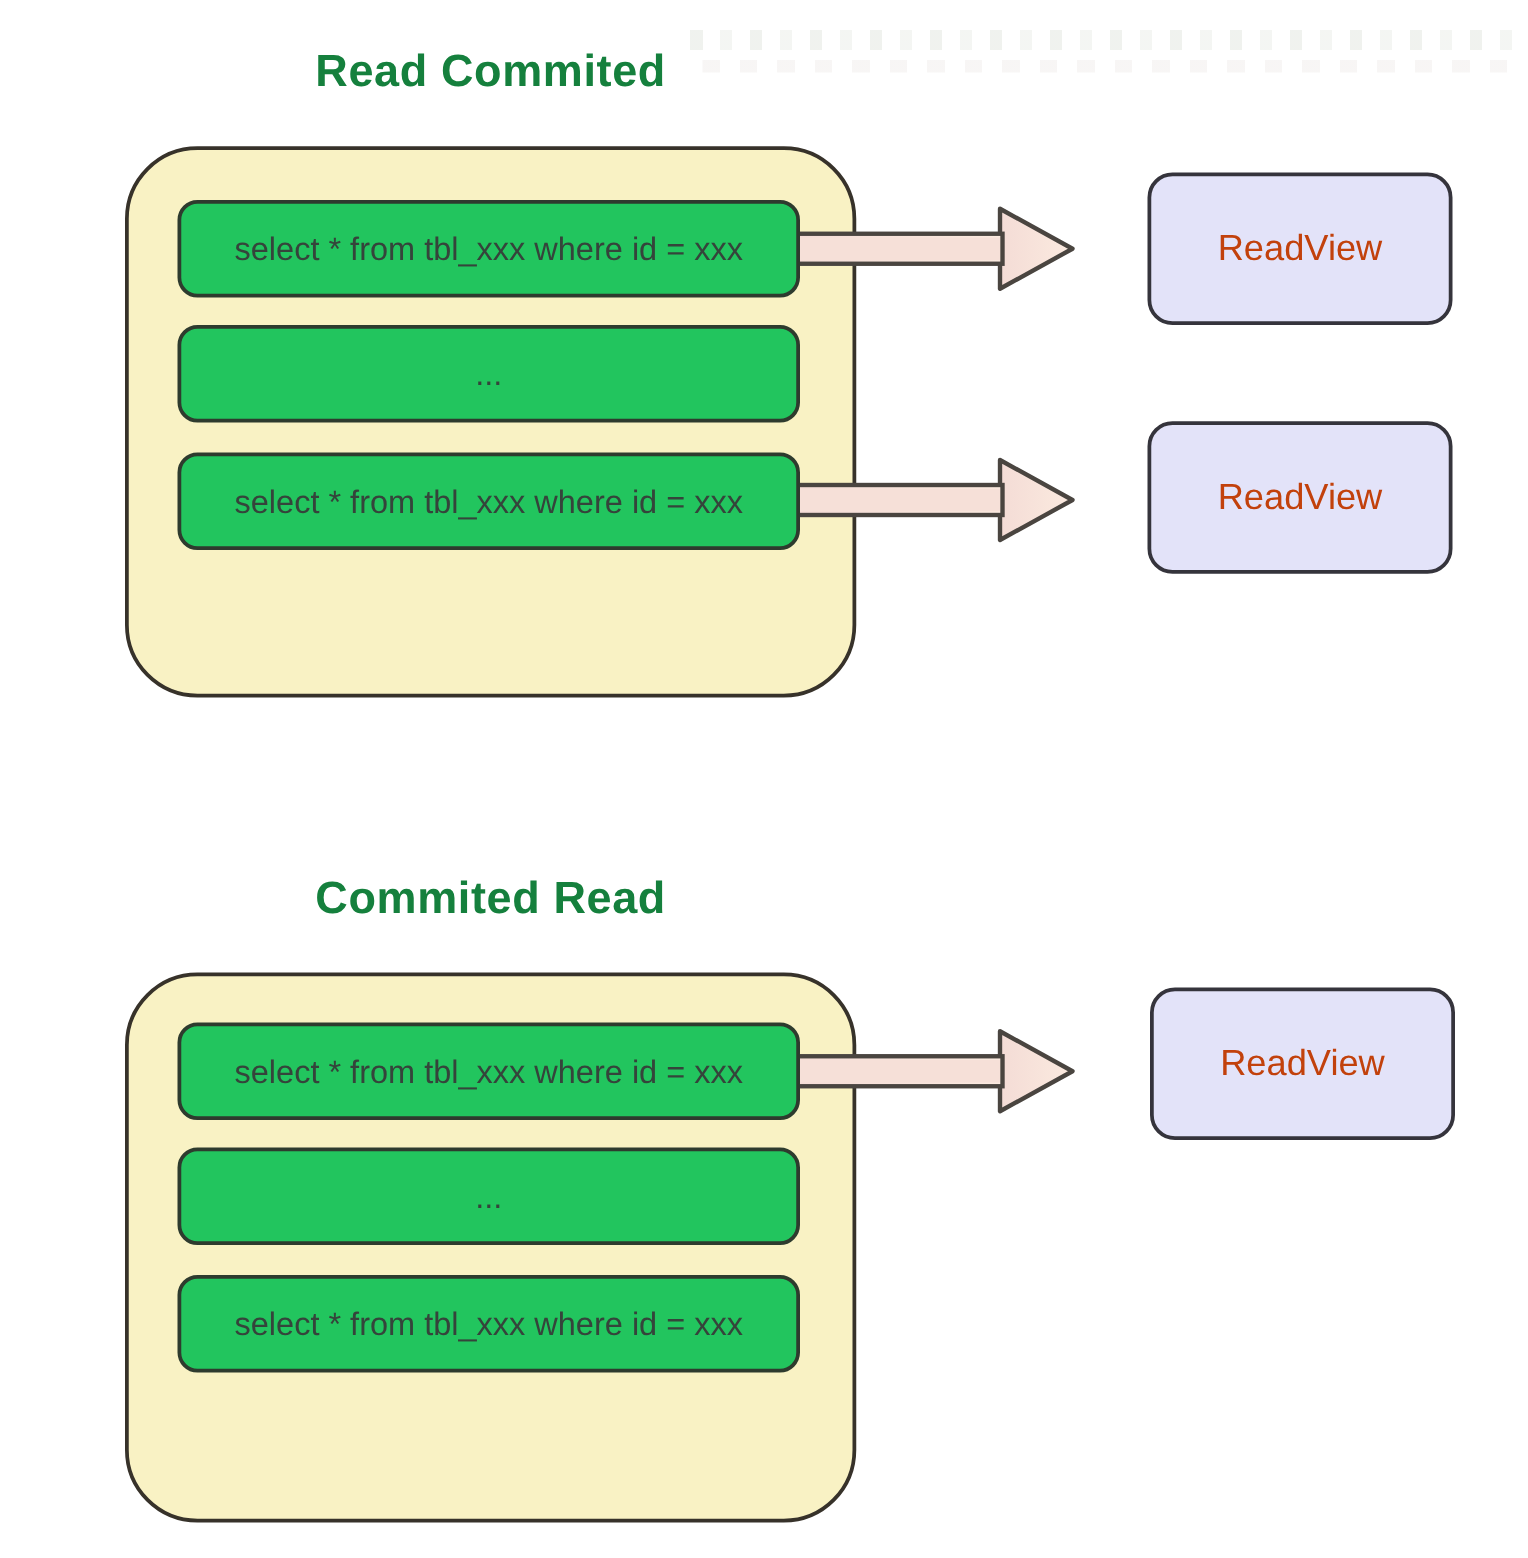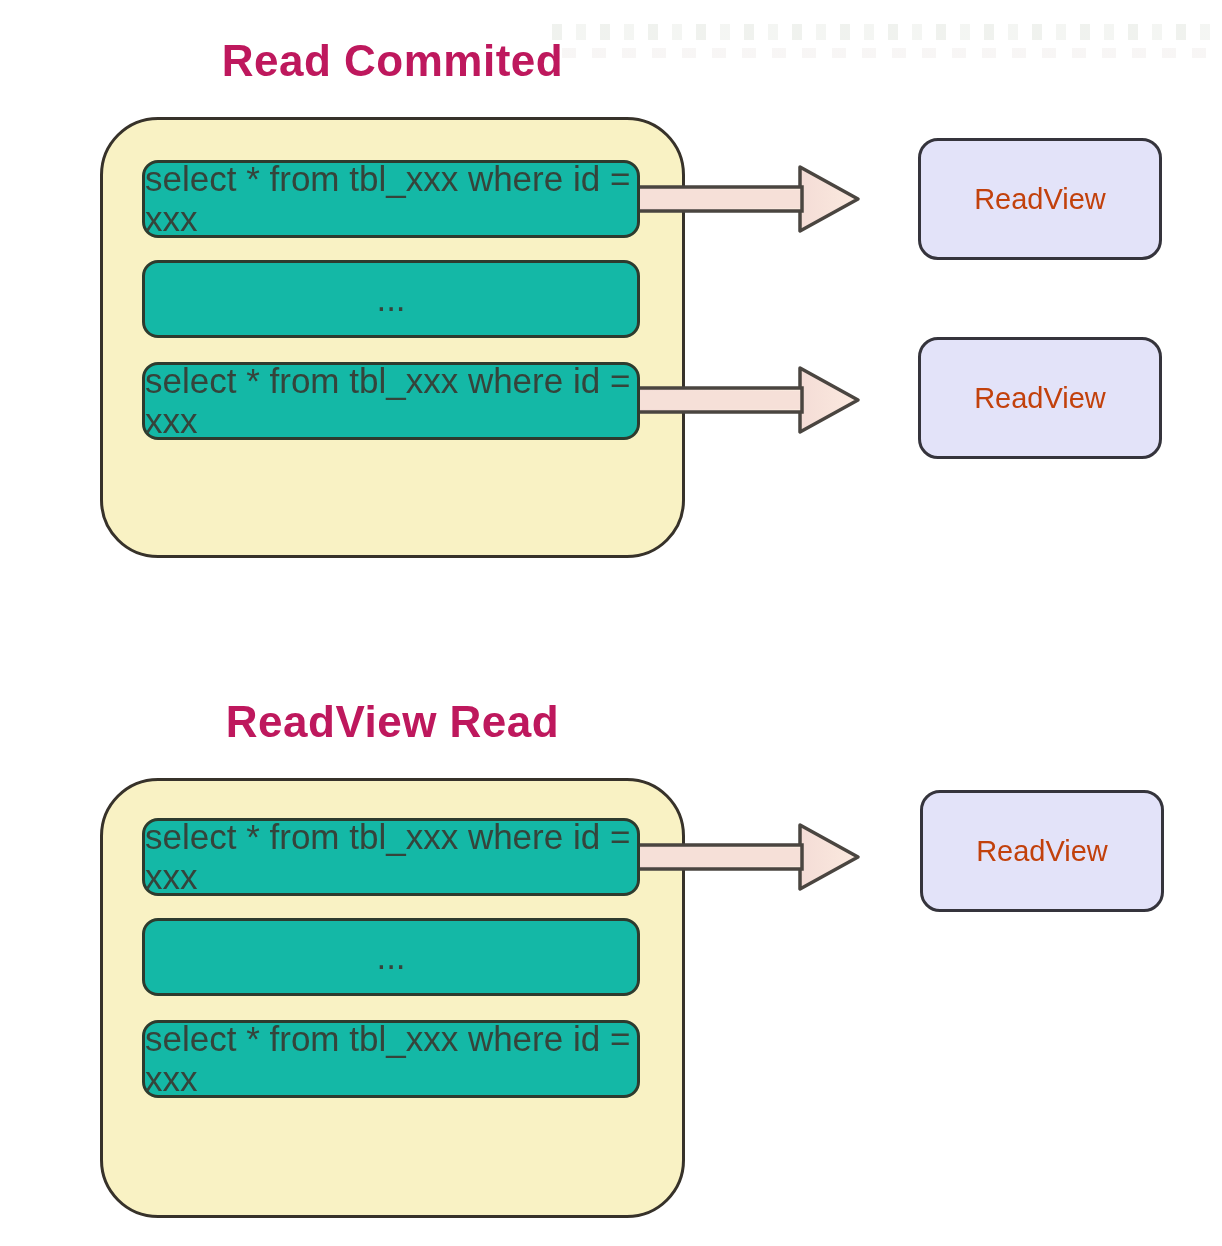--- a/index.html
+++ b/index.html
@@ -19,48 +19,48 @@
       repeating-linear-gradient(90deg, rgba(205,212,200,0.30) 0px, rgba(205,212,200,0.30) 10px, rgba(205,212,200,0.0) 10px, rgba(205,212,200,0.0) 24px, rgba(205,212,200,0.22) 24px, rgba(205,212,200,0.22) 34px, rgba(205,212,200,0.0) 34px, rgba(205,212,200,0.0) 48px),
       repeating-linear-gradient(90deg, rgba(214,204,200,0.18) 0px, rgba(214,204,200,0.18) 14px, rgba(214,204,200,0.0) 14px, rgba(214,204,200,0.0) 30px);
     background-size: 100% 16px, 100% 10px;
     background-position: 0 0, 10px 24px;
     background-repeat: no-repeat, no-repeat;
   }
   .section-title {
     position: absolute;
     width: 585px;
     text-align: center;
-    font-size: 44px;
+    font-size: 36px;
     font-weight: bold;
-    color: #be185d;
+    color: #15803d;
     letter-spacing: 0.5px;
   }
   .txn-container {
     position: absolute;
     left: 100px;
     width: 585px;
     height: 441px;
     background: #f9f2c4;
     border: 3px solid #37322a;
     border-radius: 58px;
     box-sizing: border-box;
   }
   .query-box {
     position: absolute;
     left: 142px;
     width: 498px;
     height: 78px;
-    background: #14b8a6;
+    background: #22c55e;
     border: 3px solid #2e3b2e;
     border-radius: 16px;
     box-sizing: border-box;
     display: flex;
     align-items: center;
     justify-content: center;
-    font-size: 35px;
+    font-size: 26px;
     color: #35443b;
   }
   .readview-box {
     position: absolute;
     width: 244px;
     height: 122px;
     background: #e3e3f9;
     border: 3px solid #35343c;
     border-radius: 20px;
     box-sizing: border-box;
@@ -114,21 +114,21 @@
     </defs>
     <polygon points="160,8 218,40 160,72" fill="url(#grad2)" stroke="#4a4540" stroke-width="3.5" stroke-linejoin="round"></polygon>
     <rect x="-4" y="28" width="166" height="24" fill="url(#grad2)" stroke="#4a4540" stroke-width="3.5"></rect>
     <rect x="-4" y="31" width="164" height="18" fill="#f6e0d8" stroke="none"></rect>
   </svg>
 
   <div class="readview-box" style="left:918px; top:138px;">ReadView</div>
 
   <div class="readview-box" style="left:918px; top:337px;">ReadView</div>
 
-  <div class="section-title" style="left:100px; top:697px;">ReadView Read</div>
+  <div class="section-title" style="left:100px; top:697px;">Commited Read</div>
 
   <div class="txn-container" style="top:778px; height:440px;"></div>
 
   <div class="query-box" style="top:818px;">select * from tbl_xxx where id = xxx</div>
 
   <div class="query-box" style="top:918px;">...</div>
 
   <div class="query-box" style="top:1020px;">select * from tbl_xxx where id = xxx</div>
 
   <svg class="arrow" style="left:640px; top:817px;" viewBox="0 0 222 80">

